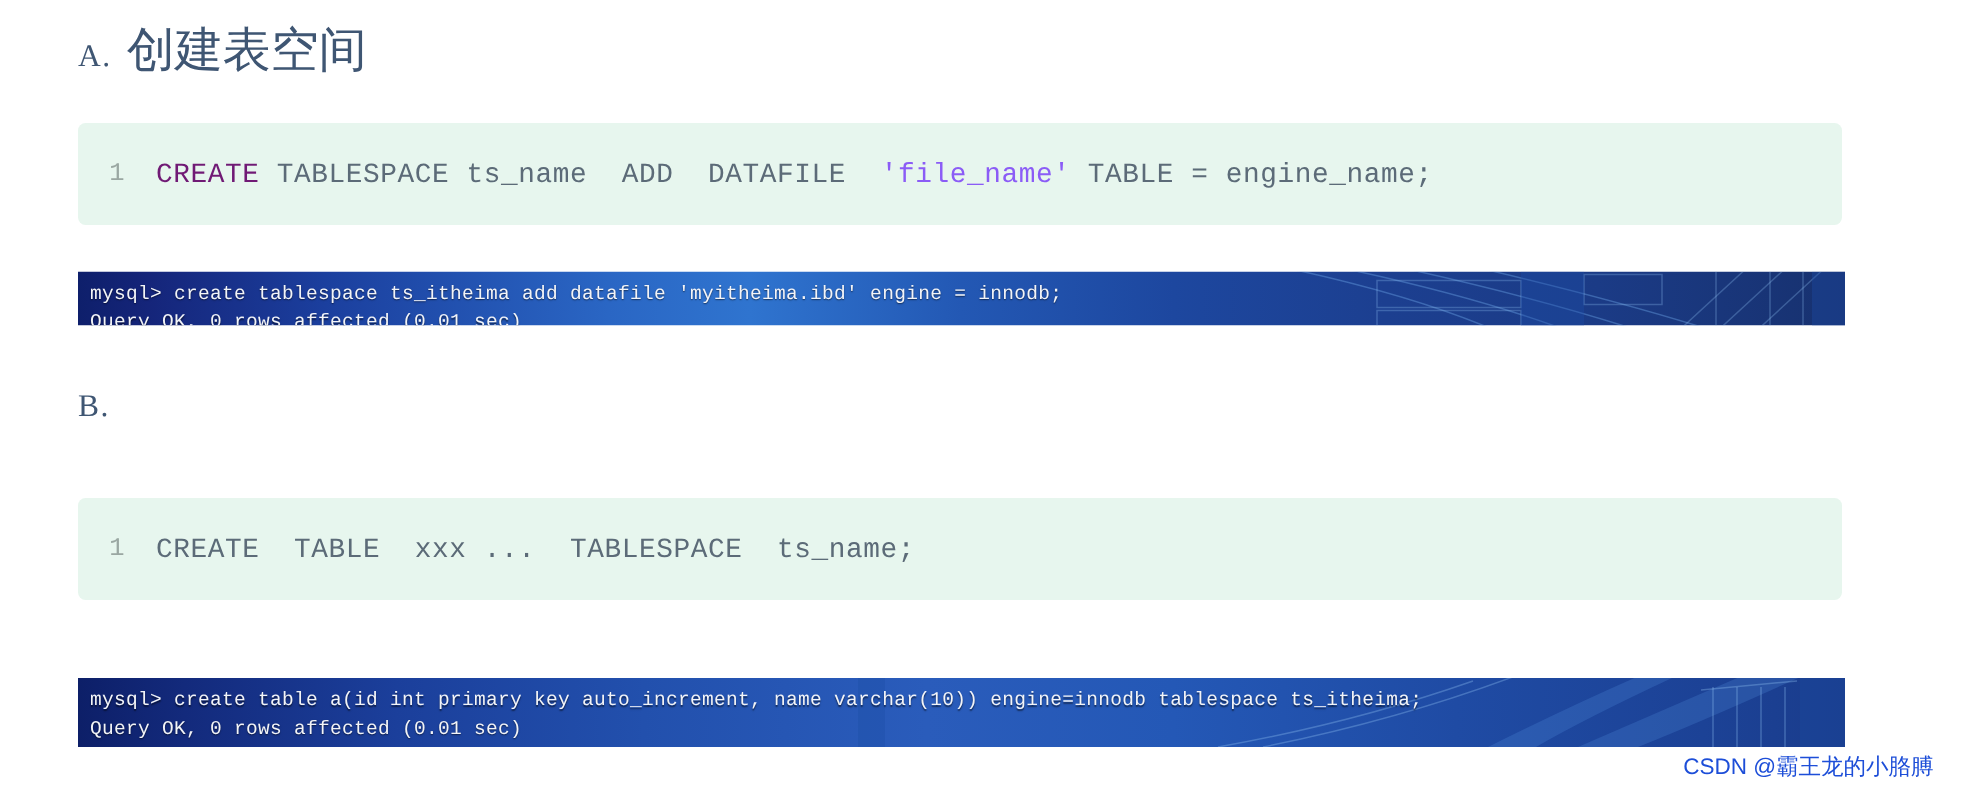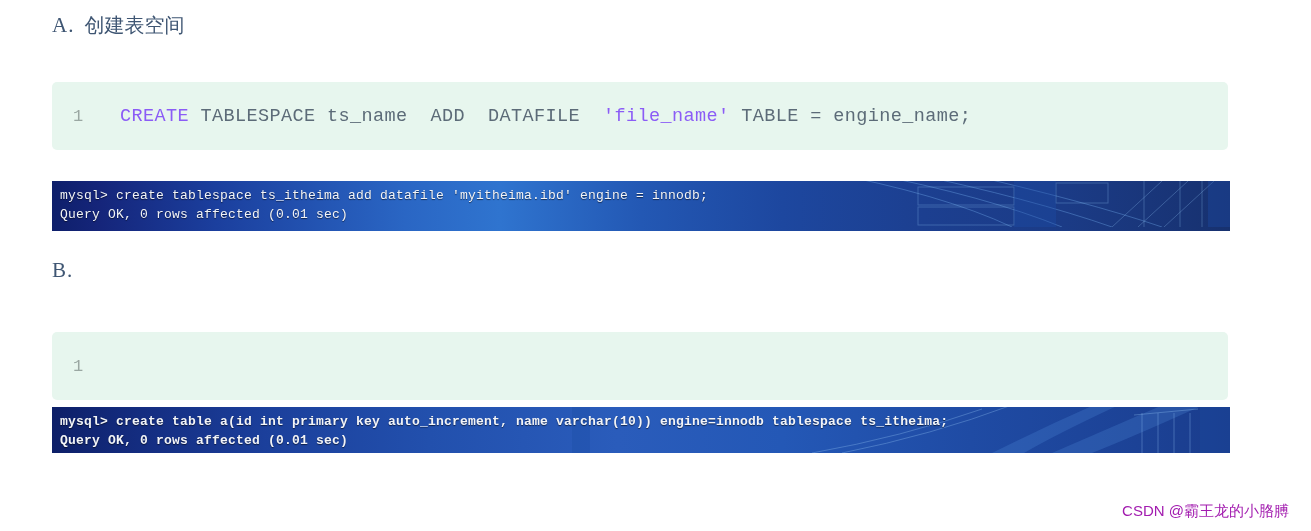--- a/index.html
+++ b/index.html
@@ -25,21 +25,21 @@
     align-items: baseline;
   }
   .heading .marker {
     font-family: "Liberation Serif", serif;
     font-size: 21px;
     letter-spacing: 1px;
     margin-right: 10px;
   }
   .heading .h-text {
     font-family: "Liberation Sans", sans-serif;
-    font-size: 20px;
+    font-size: 32px;
     font-weight: 400;
   }
   #heading-a { top: 12px; }
   #heading-b { top: 258px; }
 
   
   .code-block {
     position: absolute;
     left: 52px;
     width: 1176px;
@@ -61,32 +61,32 @@
     flex: 0 0 auto;
     user-select: none;
   }
   .code-line {
     font-family: "Liberation Mono", monospace;
     font-size: 18.5px;
     color: #5c6b78;
     white-space: pre;
     letter-spacing: 0.4px;
   }
-  .tok-keyword { color: #8b5cf6; margin-left: 16px; }
+  .tok-keyword { color: #701a75; }
   .tok-string  { color: #8b5cf6; }
 
   
   .terminal {
     position: absolute;
     left: 52px;
     width: 1178px;
     overflow: hidden;
   }
-  #terminal-1 { top: 181px; height: 50px; }
-  #terminal-2 { top: 407px; height: 46px; font-weight: bold; }
+  #terminal-1 { top: 181px; height: 36px; }
+  #terminal-2 { top: 452px; height: 46px; }
 
   .terminal .wallpaper {
     position: absolute;
     inset: 0;
     z-index: 0;
   }
 
   
   #terminal-1 .wallpaper {
     background:
@@ -130,21 +130,21 @@
     white-space: pre;
     letter-spacing: 0.2px;
     text-shadow: 0 1px 1px rgba(0,0,0,0.55);
   }
 
   
   #watermark {
     position: absolute;
     right: 22px;
     bottom: 10px;
-    color: #a21caf;
+    color: #1d4ed8;
     font-size: 15px;
     font-family: "Liberation Sans", sans-serif;
     white-space: nowrap;
   }
 </style>
 </head>
 <body>
 
 <div class="heading" id="heading-a">
   <span class="marker">A.</span>
@@ -180,20 +180,21 @@
   <div class="term-text"><span>mysql&gt; create tablespace ts_itheima add datafile 'myitheima.ibd' engine = innodb;</span>
 <span>Query OK, 0 rows affected (0.01 sec)</span></div>
 </div>
 
 <div class="heading" id="heading-b">
   <span class="marker">B.</span>
 </div>
 
 <div class="code-block" id="code-block-2">
   <div class="line-number">1</div>
+  <div class="code-line"><span class="tok-plain">CREATE  TABLE  xxx ...  TABLESPACE  ts_name;</span></div>
 </div>
 
 <div class="terminal" id="terminal-2">
   <div class="wallpaper"></div>
   <svg class="deco" viewBox="0 0 1178 46" preserveAspectRatio="none">
     <g fill="#5b9ae6" fill-opacity="0.22">
       <path d="M1000 46 Q 1060 20 1120 -6 L1160 -6 Q 1090 26 1040 46 Z"></path>
       <path d="M940 46 Q 1000 16 1056 -8 L1080 -8 Q 1010 24 972 46 Z"></path>
     </g>
     <g fill="none" stroke="#8fc0f2" stroke-opacity="0.35" stroke-width="1">

